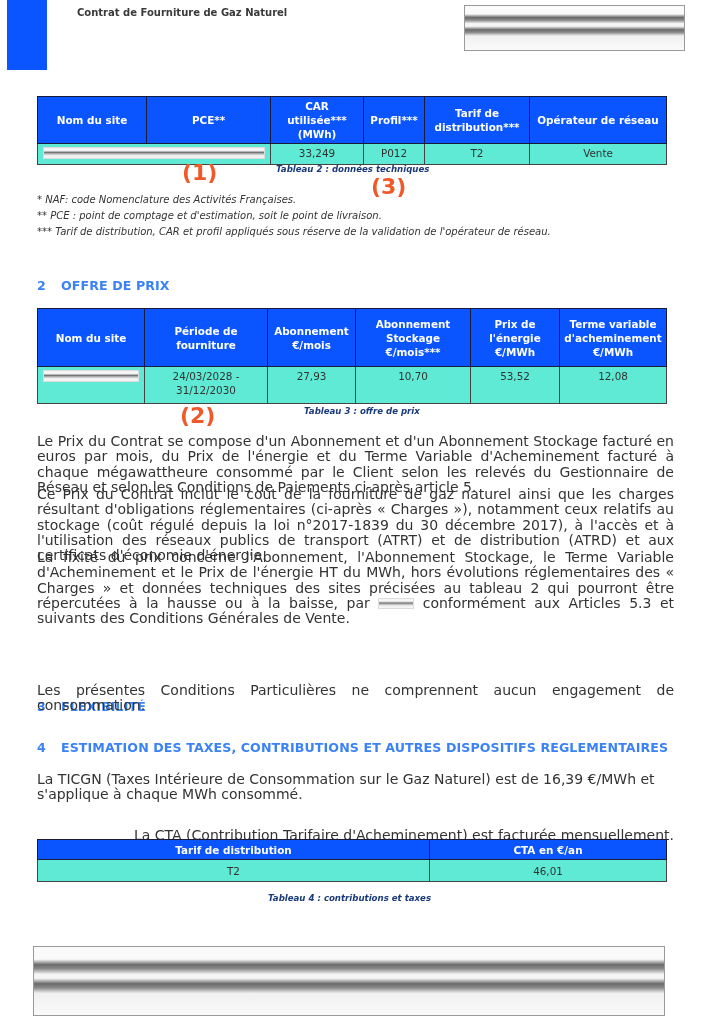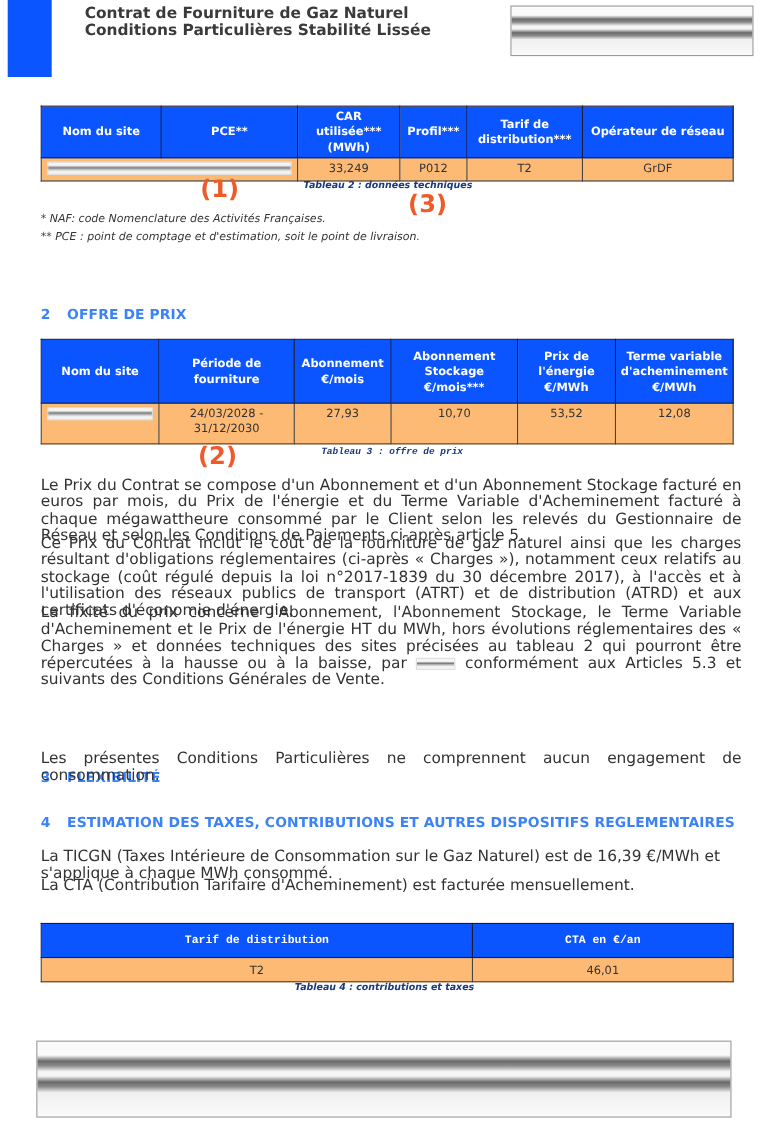--- a/index.html
+++ b/index.html
@@ -4,44 +4,44 @@
   <style>
     * { box-sizing: border-box; margin: 0; padding: 0; }
     html, body { width: 711px; height: 1024px; background: #ffffff; overflow: hidden; }
     body { position: relative; font-family: "DejaVu Sans", sans-serif; color: #2b2b2b; }
 
     .abs { position: absolute; }
 
     .brand-bar { left: 7px; top: 0; width: 40px; height: 70px; background: #0a55ff; }
 
     .hdr { left: 77px; top: 5px; line-height: 15.5px; }
-    .hdr .t1, .hdr .t2 { font-weight: bold; font-size: 14px; color: #3a3a3a; }
+    .hdr .t1, .hdr .t2 { font-weight: bold; font-size: 10px; color: #3a3a3a; }
     .hdr .t3, .hdr .t4 { font-size: 9.6px; color: #444; }
 
     .redact { background: linear-gradient(to bottom, #fafafa 0%, #fafafa 18%, #6a6a6a 26%, #8a8a8a 32%, #f5f5f5 40%, #f5f5f5 46%, #6a6a6a 54%, #8a8a8a 60%, #f0f0f0 68%, #fafafa 100%); border: 1px solid #9a9a9a; }
     .redact-top { left: 464px; top: 5px; width: 221px; height: 46px; }
     .redact-bottom { left: 33px; top: 946px; width: 632px; height: 70px; }
     .page-mark { left: 328px; top: 1017px; width: 40px; height: 6px; font-size: 6px; color: #99a; text-align:center; }
 
     table { border-collapse: collapse; position: absolute; table-layout: fixed; }
     th { background: #0a55ff; color: #ffffff; font-weight: bold; font-size: 10.4px; line-height: 14px; border: 1px solid #1a1a3a; text-align: center; vertical-align: middle; padding: 2px 3px; }
-    td { background: #fdba74; color: #333; font-size: 10.4px; line-height: 14px; border: 1px solid #444; text-align: center; vertical-align: top; padding: 2px 3px; }
+    td { background: #5eead4; color: #333; font-size: 10.4px; line-height: 14px; border: 1px solid #444; text-align: center; vertical-align: top; padding: 2px 3px; }
 
     .cell-redact { display: block; height: 12px; margin: 1px 2px 0 2px; background: linear-gradient(to bottom, #f4f4f4 0%, #f4f4f4 25%, #777 45%, #aaa 55%, #f0f0f0 75%, #f4f4f4 100%); border: 1px solid #ddd; }
 
     .t2 { left: 37px; top: 96px; width: 629px; }
     .t2 th { height: 41px; }
     .t2 td { height: 21px; }
 
     .t3 { left: 37px; top: 308px; width: 629px; }
     .t3 th { height: 58px; }
     .t3 td { height: 37px; }
 
     .t4 { left: 37px; top: 839px; width: 629px; }
-    .t4 th { height: 31px; font-family: Liberation Mono, monospace; }
+    .t4 th { height: 20px; }
     .t4 td { height: 22px; vertical-align: middle; }
 
     .caption { font-weight: bold; font-style: italic; font-size: 8.6px; color: #1a3a7a; }
 
     .anno { color: #f05a28; font-weight: bold; font-size: 22px; }
 
     .foot { left: 37px; top: 192px; font-style: italic; font-size: 10px; line-height: 16px; color: #333; }
 
     h2.sec { position: absolute; font-size: 12.6px; font-weight: bold; color: #3b82f6; letter-spacing: 0.1px; }
     h2.sec .num { display: inline-block; width: 24px; }
@@ -49,21 +49,20 @@
     .para { position: absolute; left: 37px; width: 637px; font-size: 14px; line-height: 15.3px; color: #333; text-align: justify; }
     .inline-redact { display: inline-block; width: 36px; height: 11px; vertical-align: middle; background: linear-gradient(to bottom, #f6f6f6 0%, #f6f6f6 25%, #777 45%, #aaa 55%, #f0f0f0 75%, #f6f6f6 100%); border: 1px solid #ddd; }
   </style>
 </head>
 <body>
 
 <div class="abs brand-bar"></div>
 
 <div class="abs hdr">
   <div class="t1">Contrat de Fourniture de Gaz Naturel</div>
-  <div class="t2">Conditions Particulières Stabilité Lissée</div>
 </div>
 
 <div class="abs redact redact-top"></div>
 
 <table class="t2">
   <colgroup>
     <col style="width:109px">
       <col style="width:124px">
       <col style="width:93px">
       <col style="width:61px">
@@ -81,32 +80,33 @@
     </tr>
   </thead>
   <tbody>
     <tr>
       <td colspan="2">
           <span class="cell-redact"></span>
         </td>
       <td>33,249</td>
       <td>P012</td>
       <td>T2</td>
-      <td>GrDF</td>
+      <td>Vente</td>
     </tr>
   </tbody>
 </table>
 
 <div class="abs anno" style="left:182px; top:160px;">(1)</div>
 <div class="abs caption" style="left:276px; top:164px;">Tableau 2 : données techniques</div>
 <div class="abs anno" style="left:371px; top:174px;">(3)</div>
 
 <div class="abs foot">
   <div>* NAF: code Nomenclature des Activités Françaises.</div>
   <div>** PCE : point de comptage et d'estimation, soit le point de livraison.</div>
+  <div>*** Tarif de distribution, CAR et profil appliqués sous réserve de la validation de l'opérateur de réseau.</div>
 </div>
 
 <h2 class="sec" style="left:37px; top:278px;">
   <span class="num">2</span><span>OFFRE DE PRIX</span>
 </h2>
 
 <table class="t3">
   <colgroup>
     <col style="width:107px">
       <col style="width:123px">
@@ -133,36 +133,36 @@
       <td>24/03/2028 - 31/12/2030</td>
       <td>27,93</td>
       <td>10,70</td>
       <td>53,52</td>
       <td>12,08</td>
     </tr>
   </tbody>
 </table>
 
 <div class="abs anno" style="left:180px; top:403px;">(2)</div>
-<div class="abs caption" style="left:292px; top:406px;font-family:Liberation Mono, monospace;">Tableau 3 : offre de prix</div>
+<div class="abs caption" style="left:304px; top:406px;">Tableau 3 : offre de prix</div>
 
 <p class="para" style="top:434px;">Le Prix du Contrat se compose d'un Abonnement et d'un Abonnement Stockage facturé en euros par mois, du Prix de l'énergie et du Terme Variable d'Acheminement facturé à chaque mégawattheure consommé par le Client selon les relevés du Gestionnaire de Réseau et selon les Conditions de Paiements ci-après article 5.</p>
 <p class="para" style="top:487px;">Ce Prix du Contrat inclut le coût de la fourniture de gaz naturel ainsi que les charges résultant d'obligations réglementaires (ci-après « Charges »), notamment ceux relatifs au stockage (coût régulé depuis la loi n°2017-1839 du 30 décembre 2017), à l'accès et à l'utilisation des réseaux publics de transport (ATRT) et de distribution (ATRD) et aux certificats d'économie d'énergie.</p>
 <p class="para" style="top:550px;"><span>La fixité du prix concerne l'Abonnement, l'Abonnement Stockage, le Terme Variable d'Acheminement et le Prix de l'énergie HT du MWh, hors évolutions réglementaires des « Charges » et données techniques des sites précisées au tableau 2 qui pourront être répercutées à la hausse ou à la baisse, par </span><span class="inline-redact"></span><span> conformément aux Articles 5.3 et suivants des Conditions Générales de Vente.</span></p>
 
 <h2 class="sec" style="left:37px; top:659px;margin-top:40px;">
   <span class="num">3</span><span>FLEXIBILITÉ</span>
 </h2>
 <p class="para" style="top:683px;">Les présentes Conditions Particulières ne comprennent aucun engagement de consommation.</p>
 
 <h2 class="sec" style="left:37px; top:740px;">
   <span class="num">4</span><span>ESTIMATION DES TAXES, CONTRIBUTIONS ET AUTRES DISPOSITIFS REGLEMENTAIRES</span>
 </h2>
 <p class="para" style="top:772px; text-align:left;">La TICGN (Taxes Intérieure de Consommation sur le Gaz Naturel) est de 16,39 €/MWh et s'applique à chaque MWh consommé.</p>
-<p class="para" style="top:798px; text-align:left;">La CTA (Contribution Tarifaire d'Acheminement) est facturée mensuellement.</p>
+<p class="para" style="top:828px; text-align:right;">La CTA (Contribution Tarifaire d'Acheminement) est facturée mensuellement.</p>
 
 <table class="t4">
   <colgroup>
     <col style="width:392px">
       <col style="width:237px">
   </colgroup>
   <thead>
     <tr>
       <th>Tarif de distribution</th>
       <th>CTA en €/an</th>

